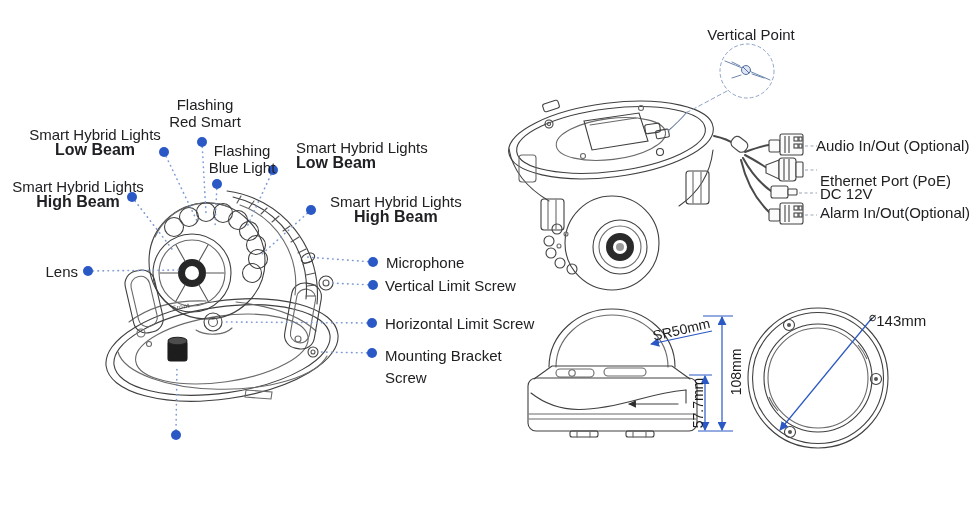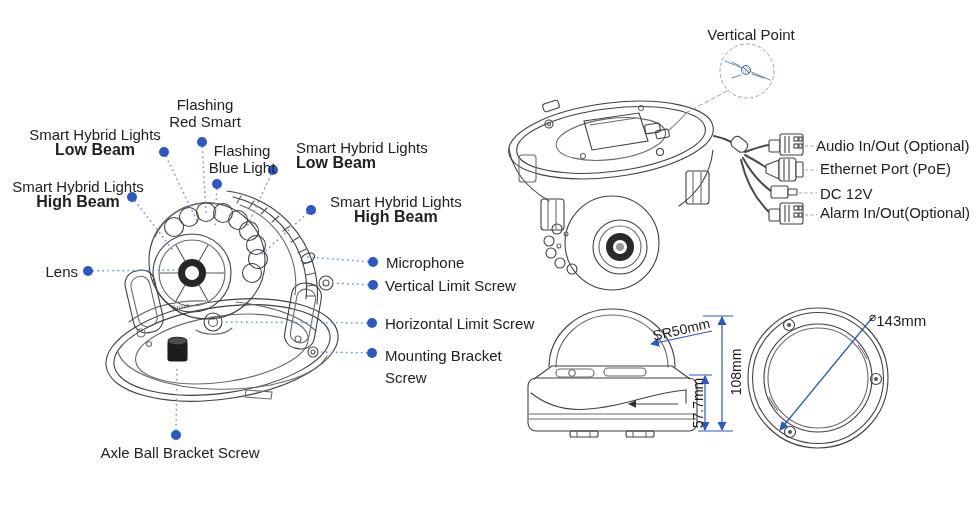--- a/index.html
+++ b/index.html
@@ -348,26 +348,25 @@
 <div class="lbl rgt" style="left:78px;top:263px;">Lens</div>
 <div class="lbl" style="left:386px;top:254px;">Microphone</div>
 <div class="lbl" style="left:385px;top:315px;">Horizontal Limit Screw</div>
 <div class="lbl" style="left:385px;top:277px;">Vertical Limit Screw</div>
 
 <div class="lbl two" style="left:385px;top:345px;">
   <div>Mounting Bracket</div>
   <div>Screw</div>
 </div>
 
-<div class="lbl ctr" style="left:180px;top:444px;">Axle Ball Bracket Screw</div>
 
 <div class="lbl ctr" style="left:751px;top:26px;">Vertical Point</div>
 
 <div class="lbl" style="left:816px;top:137px;">Audio In/Out (Optional)</div>
-<div class="lbl" style="left:820px;top:160px;text-align:center;">Ethernet Port (PoE)</div>
+<div class="lbl" style="left:820px;top:172px;text-align:center;">Ethernet Port (PoE)</div>
 <div class="lbl" style="left:820px;top:185px;">DC 12V</div>
 <div class="lbl" style="left:820px;top:204px;">Alarm In/Out(Optional)</div>
 
 <div class="dim" style="left:653px;top:328px;transform:rotate(-13deg);transform-origin:0 50%;">SR50mm</div>
 <div class="dim vert" style="left:736px;top:372px;">108mm</div>
 <div class="dim vert" style="left:698px;top:403px;">57.7mm</div>
 <div class="dim" style="left:869px;top:310px;font-size:15px;"><span class="phi">⌀</span><span>143mm</span></div>
 
 <div class="tiny" style="left:172px;top:303px;">Front</div>
 

